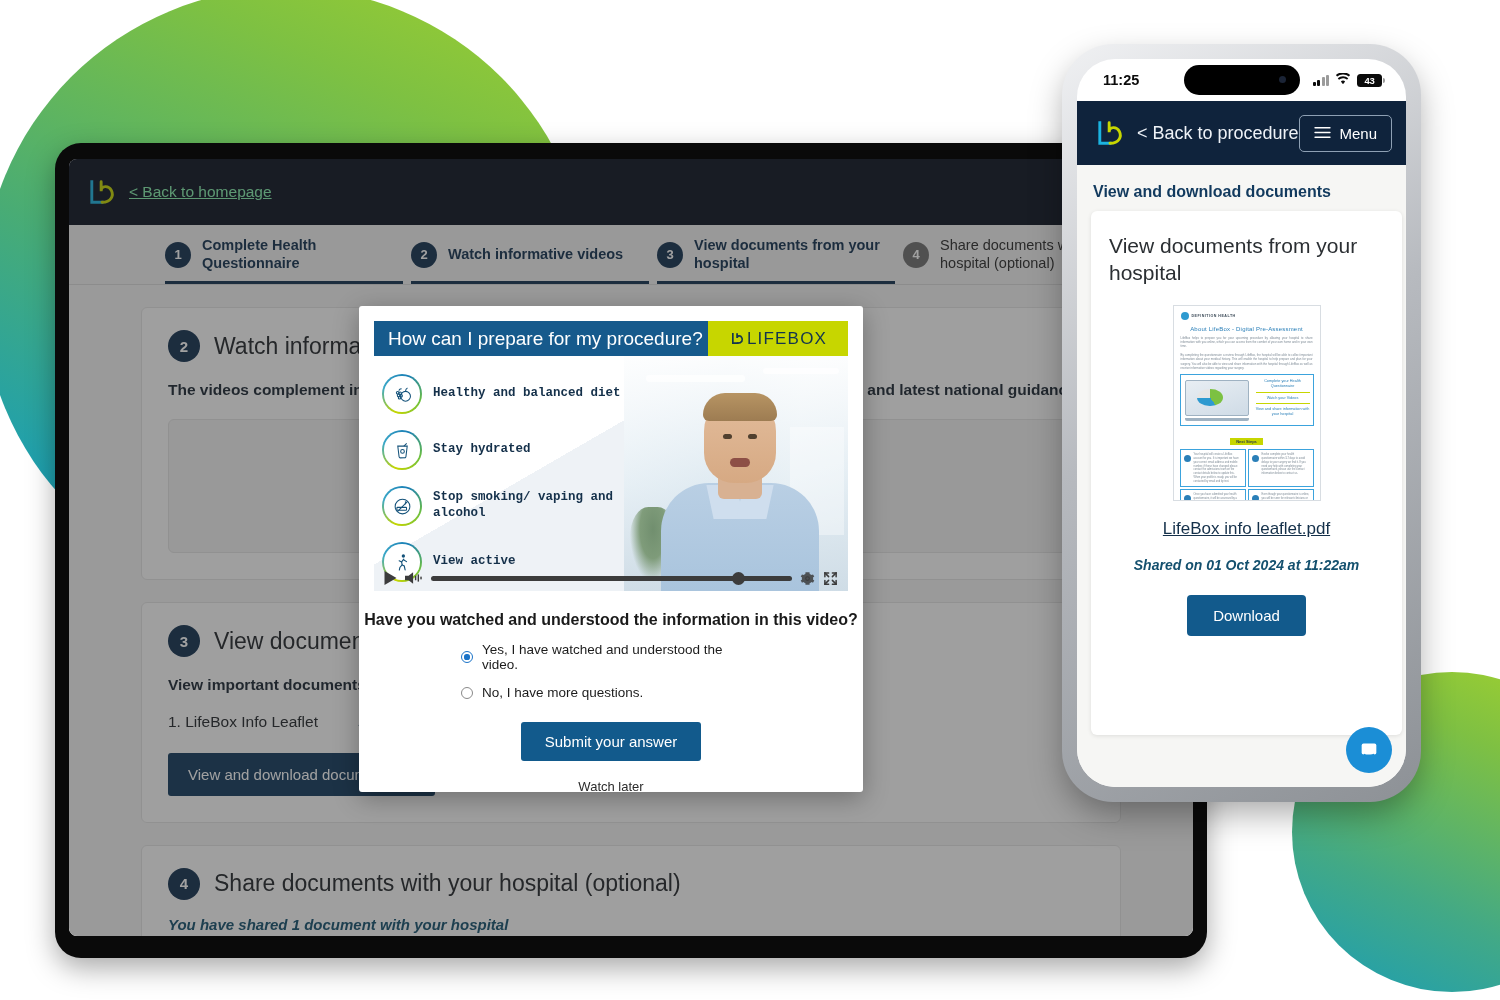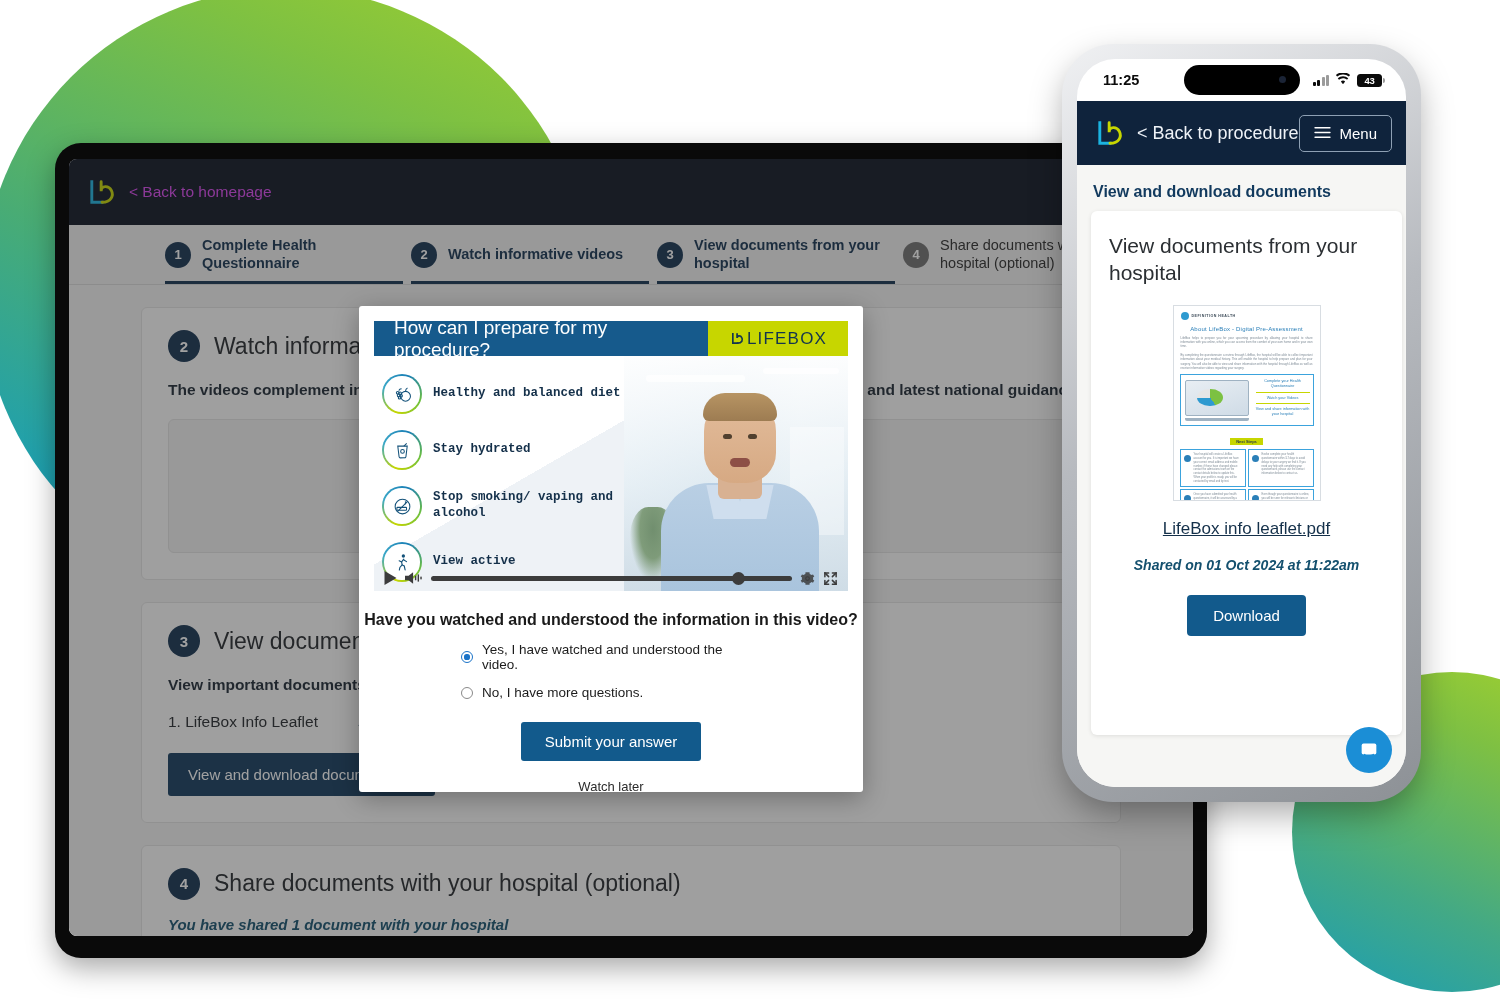--- a/index.html
+++ b/index.html
@@ -42,21 +42,21 @@
   #tablet-screen {
     position:relative; width:100%; height:100%;
     background:#f3f3f3; border-radius: 8px; overflow:hidden;
   }
 
   
   #tab-topbar {
     height: 66px; background:#0b1221; display:flex; align-items:center; padding-left: 16px; gap:10px;
   }
   .lb-logo { width: 34px; height: 34px; flex:none; }
-  .topbar-link { color:#d946ef; font-size:15.5px; line-height:1.24; }
+  .topbar-link { color:#86efac; font-size:15.5px; line-height:1.24;text-decoration:underline; }
   #tab-steps {
     height: 60px; background:#f1f1f1; display:flex; align-items:center;
     border-bottom: 1px solid #dadada; padding-left: 96px; gap: 0;
   }
   .step { display:flex; align-items:center; gap:11px; width: 246px; position:relative; height:100%; }
   .step-num {
     width: 26px; height:26px; border-radius:50%; flex:none;
     color:#fff; font-size:13px; font-weight:700; display:flex; align-items:center; justify-content:center;
     background:#12304f;
   }
@@ -98,21 +98,21 @@
 
   
   #modal {
     position:absolute; left:359px; top:306px; width:504px; height:486px;
     background:#ffffff; border-radius:3px; box-shadow:0 6px 26px rgba(0,0,0,.3);
     overflow:hidden; z-index: 40;
   }
   #video-frame { position:relative; width:474px; height:270px; margin: 15px auto 0 auto; background:#fff; }
   #video-head { display:flex; height: 35px; }
   #video-head-title {
-    flex:1; background:#165a8c; color:#fff; font-size:19px; display:flex; align-items:center; padding-left: 20px;
+    flex:1; background:#165a8c; color:#fff; font-size:19px; display:flex; align-items:center; padding-left: 14px;
   }
   #video-head-logo {
     width: 140px; background:#c7d600; display:flex; align-items:center; justify-content:center; gap:1px;
   }
   #video-head-logo .lb-mark { width:17px; height:17px; }
   #video-head-logo .lb-word { font-size:17px; letter-spacing:1.2px; color:#13354f; font-weight:400; }
   #video-body { display:flex; height: 235px; background:#fff; position:relative; }
   #video-left { width: 250px; position:relative; background: linear-gradient(150deg,#ffffff 55%,#eef2f6 55%); padding: 10px 0 0 8px; }
   .tip { display:flex; align-items:center; gap:11px; height: 56px; }
   .tip-ico {

